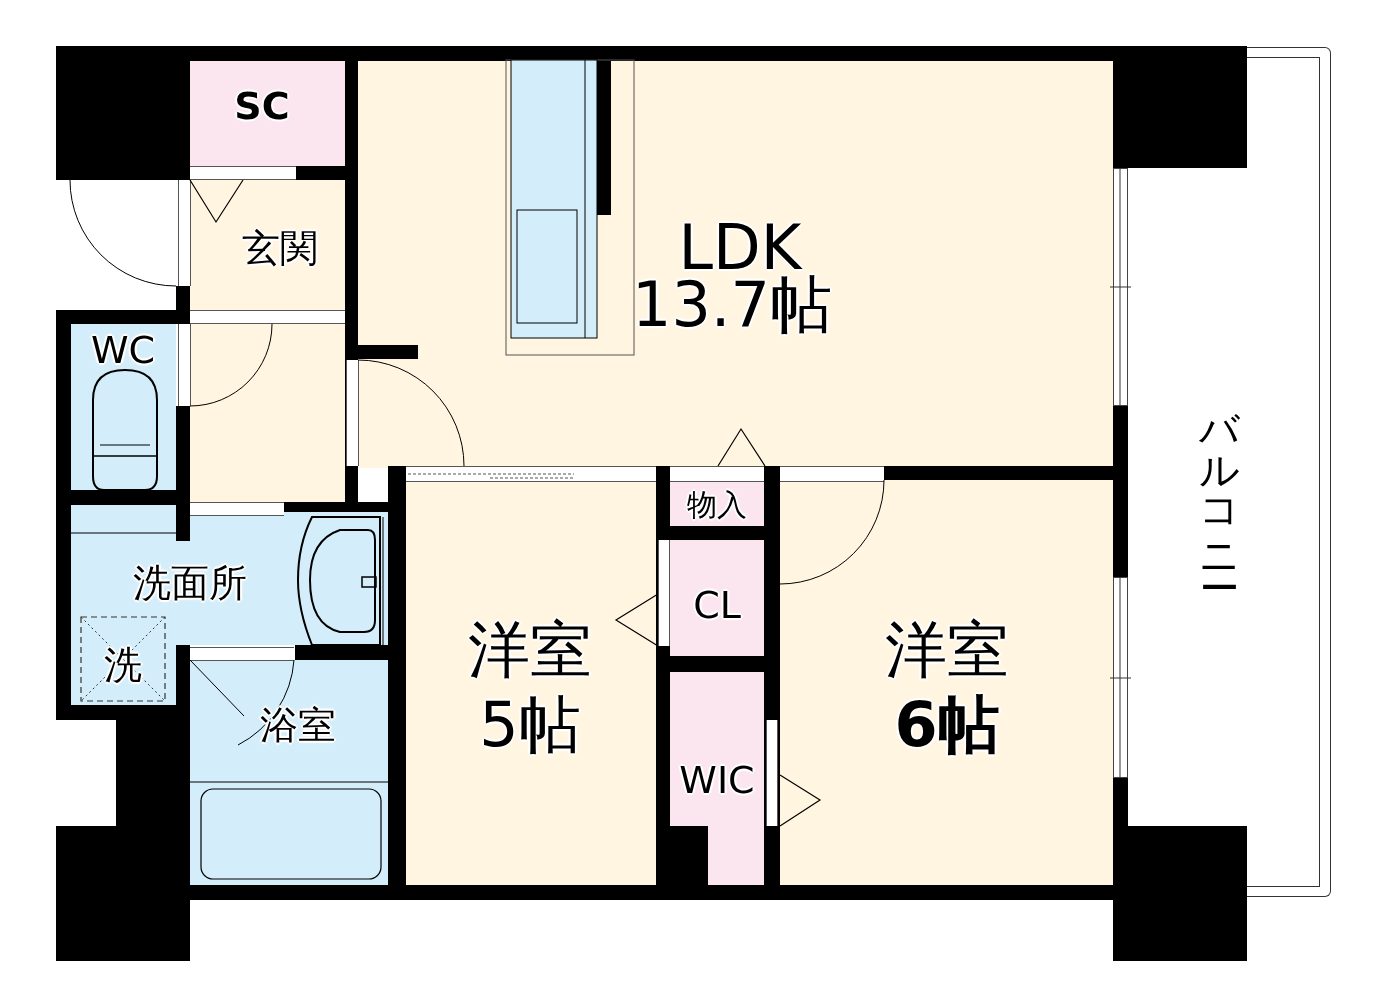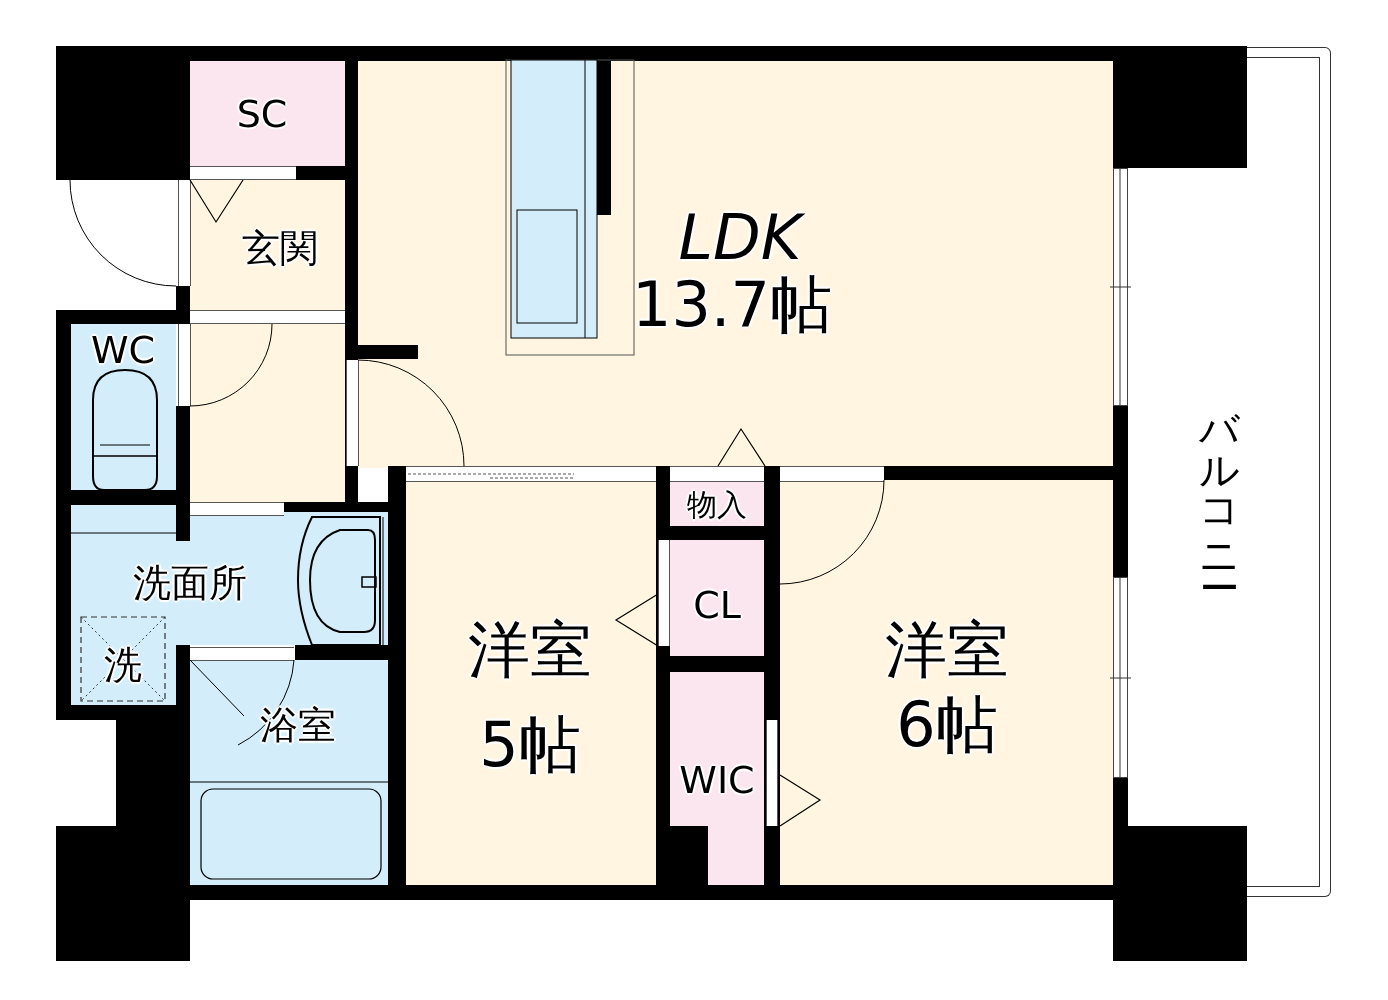--- a/index.html
+++ b/index.html
@@ -134,33 +134,33 @@
   <line x1="81" y1="617" x2="165" y2="701" stroke="#333" stroke-width="1" stroke-dasharray="2,3"></line>
   <line x1="165" y1="617" x2="81" y2="701" stroke="#333" stroke-width="1" stroke-dasharray="2,3"></line>
 
   <path d="M 294 660 A 104 104 0 0 1 238 745" fill="none" stroke="#000" stroke-width="1"></path>
   <line x1="190" y1="660" x2="244" y2="716" stroke="#000" stroke-width="1"></line>
 
   <line x1="190" y1="782" x2="388" y2="782" stroke="#000" stroke-width="1"></line>
   <rect x="201" y="789" width="180" height="90" rx="12" ry="12" fill="none" stroke="#000" stroke-width="1.2"></rect>
 </svg>
 
-<div class="label lbl-sm" style="left:190px;top:92px;width:144px;">SC</div>
+<div class="label lbl-sm" style="left:190px;top:84px;width:144px;font-weight:bold;">SC</div>
 <div class="label lbl-sm" style="left:190px;top:223px;width:180px;">玄関</div>
 <div class="label lbl-sm" style="left:70px;top:328px;width:106px;">WC</div>
 <div class="label lbl-sm" style="left:100px;top:558px;width:180px;">洗面所</div>
 <div class="label lbl-sm" style="left:81px;top:640px;width:84px;">洗</div>
 <div class="label lbl-sm" style="left:228px;top:700px;width:140px;">浴室</div>
 
-<div class="label lbl-lg" style="left:640px;top:203px;width:200px;font-style:italic;">LDK</div>
+<div class="label lbl-lg" style="left:640px;top:213px;width:200px;">LDK</div>
 <div class="label lbl-lg" style="left:612px;top:270px;width:240px;">13.7帖</div>
 
 <div class="label lbl-lg" style="left:430px;top:615px;width:200px;">洋室</div>
-<div class="label lbl-lg" style="left:430px;top:690px;width:200px;margin-top:20px;">5帖</div>
+<div class="label lbl-lg" style="left:430px;top:690px;width:200px;">5帖</div>
 
 <div class="label lbl-xs" style="left:670px;top:485px;width:94px;">物入</div>
 <div class="label lbl-sm" style="left:670px;top:583px;width:94px;">CL</div>
 <div class="label lbl-sm" style="left:670px;top:758px;width:94px;">WIC</div>
 
 <div class="label lbl-lg" style="left:847px;top:615px;width:200px;">洋室</div>
-<div class="label lbl-lg" style="left:847px;top:690px;width:200px;">6帖</div>
+<div class="label lbl-lg" style="left:847px;top:690px;width:200px;font-weight:bold;">6帖</div>
 
 <div class="label" style="left:1198px;top:385px;width:44px;font-size:40px;writing-mode:vertical-rl;line-height:44px;">バルコニー</div>
 
 </body></html>

